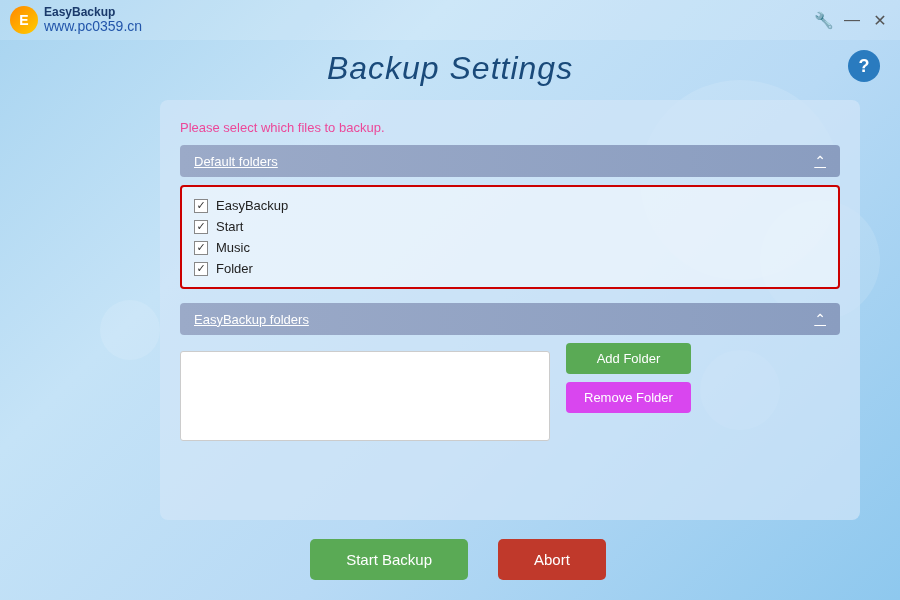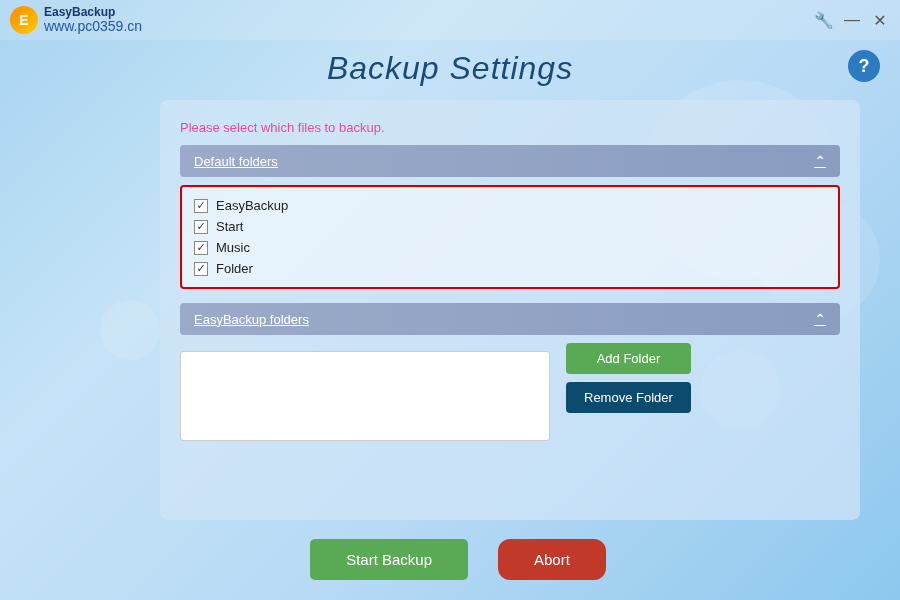--- a/index.html
+++ b/index.html
@@ -200,21 +200,21 @@
       color: white;
       border: none;
       padding: 8px 18px;
       border-radius: 4px;
       cursor: pointer;
       font-size: 13px;
       min-width: 110px;
     }
 
     .btn-red-outline {
-      background: #0c4a6e;
+      background: #d946ef;
       color: white;
       border: none;
       padding: 8px 18px;
       border-radius: 4px;
       cursor: pointer;
       font-size: 13px;
       min-width: 110px;
     }
 
     
@@ -237,21 +237,21 @@
       cursor: pointer;
       font-size: 15px;
       font-weight: 500;
     }
 
     .btn-abort {
       background: #c0392b;
       color: white;
       border: none;
       padding: 12px 36px;
-      border-radius: 12px;
+      border-radius: 5px;
       cursor: pointer;
       font-size: 15px;
       font-weight: 500;
     }
   </style>
 </head>
 <body>
 
 <div class="bg-circle" style="width:200px;height:200px;top:80px;right:60px;"></div>
 <div class="bg-circle" style="width:120px;height:120px;top:200px;right:20px;"></div>

